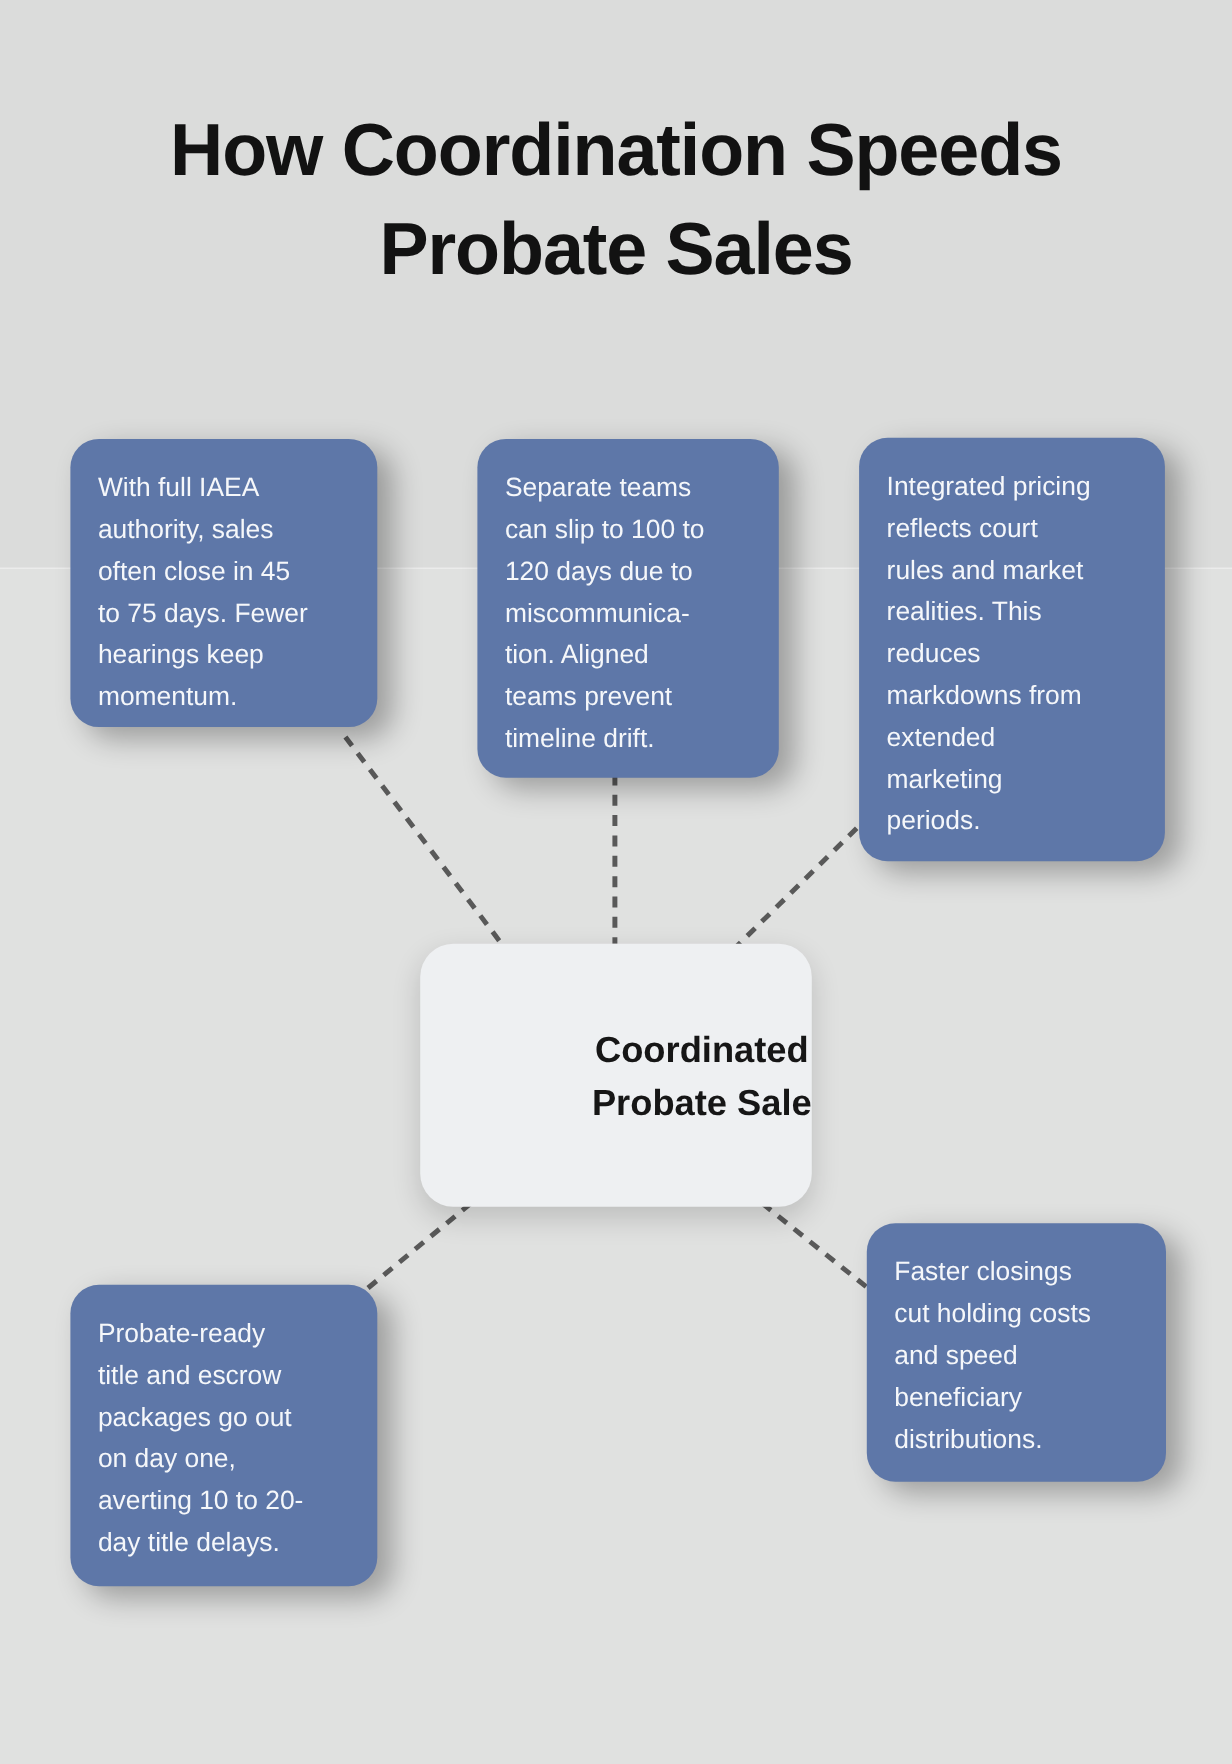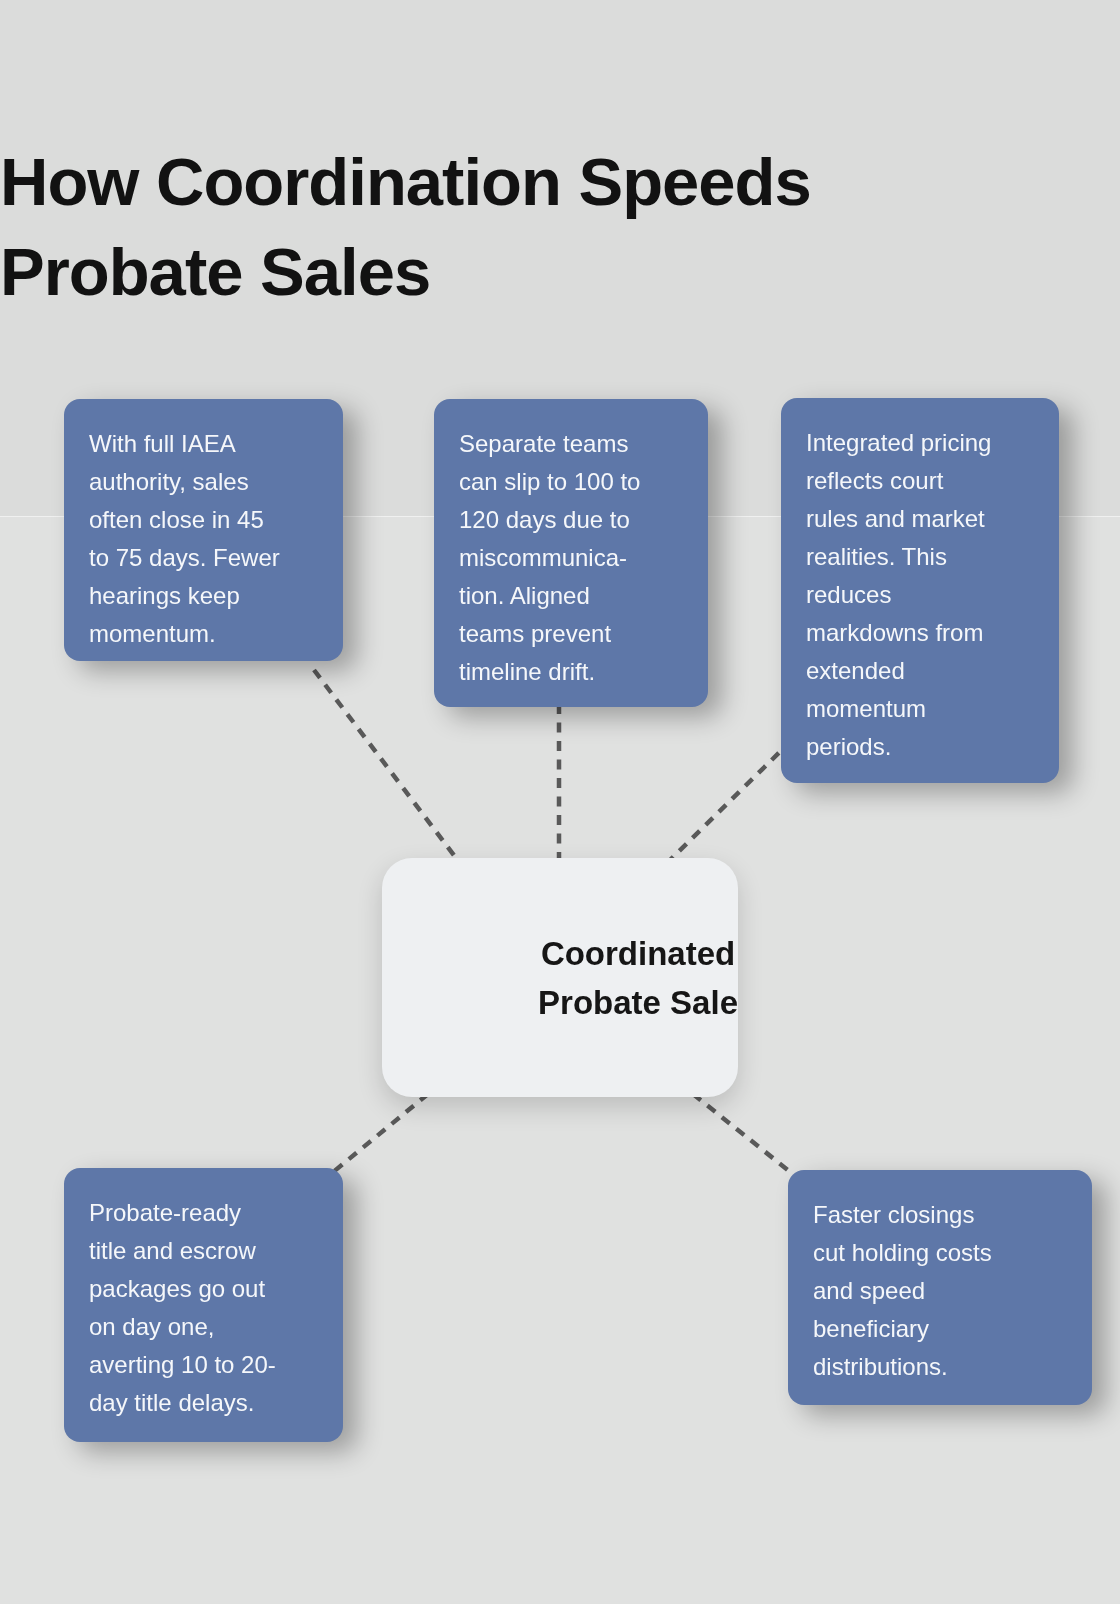--- a/index.html
+++ b/index.html
@@ -27,58 +27,58 @@
     position:absolute;
     left:0; top:516px;
     width:100%; height:1px;
     background:rgba(255,255,255,0.55);
     z-index:0;
   }
   .page-title{
     position:absolute;
     left:0; top:92px;
     width:100%;
+    text-align:center;
     font-size:67px;
     line-height:90px;
     font-weight:700;
     letter-spacing:-1px;
     color:var(--title-color);
     white-space:pre-line;
     z-index:2;
-    margin-top:45px;
   }
   .connector-layer{
     position:absolute;
     left:0; top:0;
     width:1120px; height:1604px;
     z-index:1;
   }
   .connector{
     stroke:var(--connector);
     stroke-width:4.5;
     stroke-dasharray:10 8.5;
     fill:none;
   }
   .card{
     position:absolute;
     background:var(--accent);
-    border-radius:16px;
+    border-radius:26px;
     box-shadow:14px 10px 26px rgba(0,0,0,0.30);
     color:var(--card-text);
     font-size:24px;
     line-height:38px;
     padding:26px 20px 20px 25px;
     white-space:pre-line;
     z-index:2;
   }
   .card-tl{left:64px;  top:399px;  width:279px; height:262px;}
   .card-tm{left:434px; top:399px;  width:274px; height:308px;}
   .card-tr{left:781px; top:398px;  width:278px; height:385px;}
   .card-bl{left:64px;  top:1168px; width:279px; height:274px;}
-  .card-br{left:788px; top:1170px; width:304px; height:235px;}
+  .card-br{left:788px; top:1112px; width:272px; height:235px;}
   .center-node{
     position:absolute;
     left:382px; top:858px;
     width:356px; height:239px;
     background:var(--center-bg);
     border-radius:30px;
     box-shadow:0 10px 26px rgba(0,0,0,0.16);
     display:flex;
     align-items:center;
     justify-content:flex-end;
@@ -126,21 +126,21 @@
 teams prevent
 timeline drift.</div>
 
   <div class="card card-tr">Integrated pricing
 reflects court
 rules and market
 realities. This
 reduces
 markdowns from
 extended
-momentum
+marketing
 periods.</div>
 
   <div class="card card-bl">Probate-ready
 title and escrow
 packages go out
 on day one,
 averting 10 to 20-
 day title delays.</div>
 
   <div class="card card-br">Faster closings

